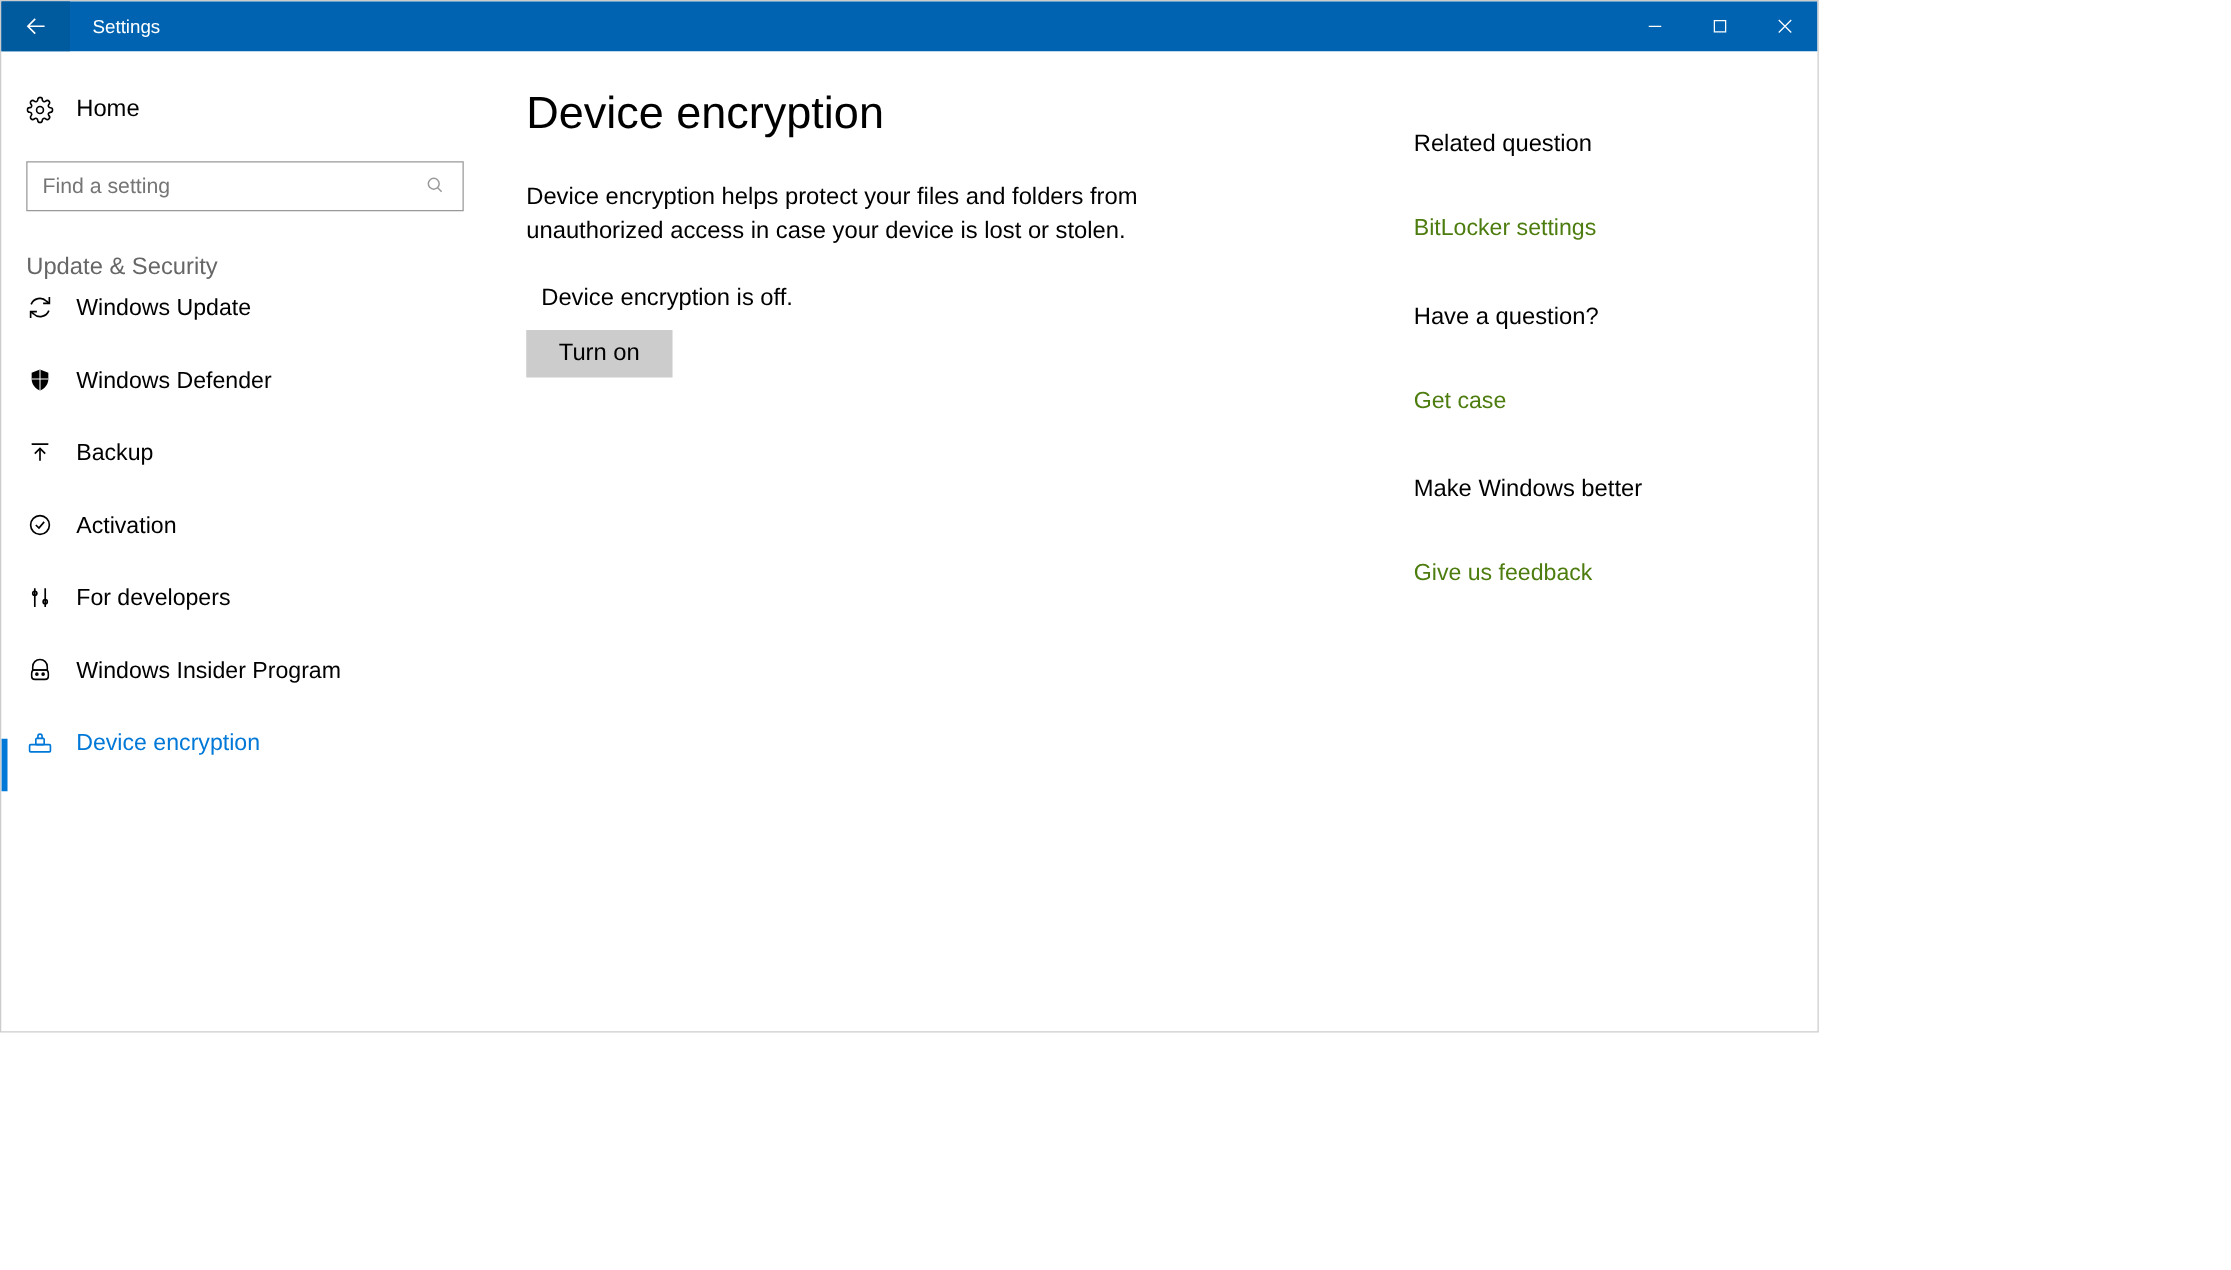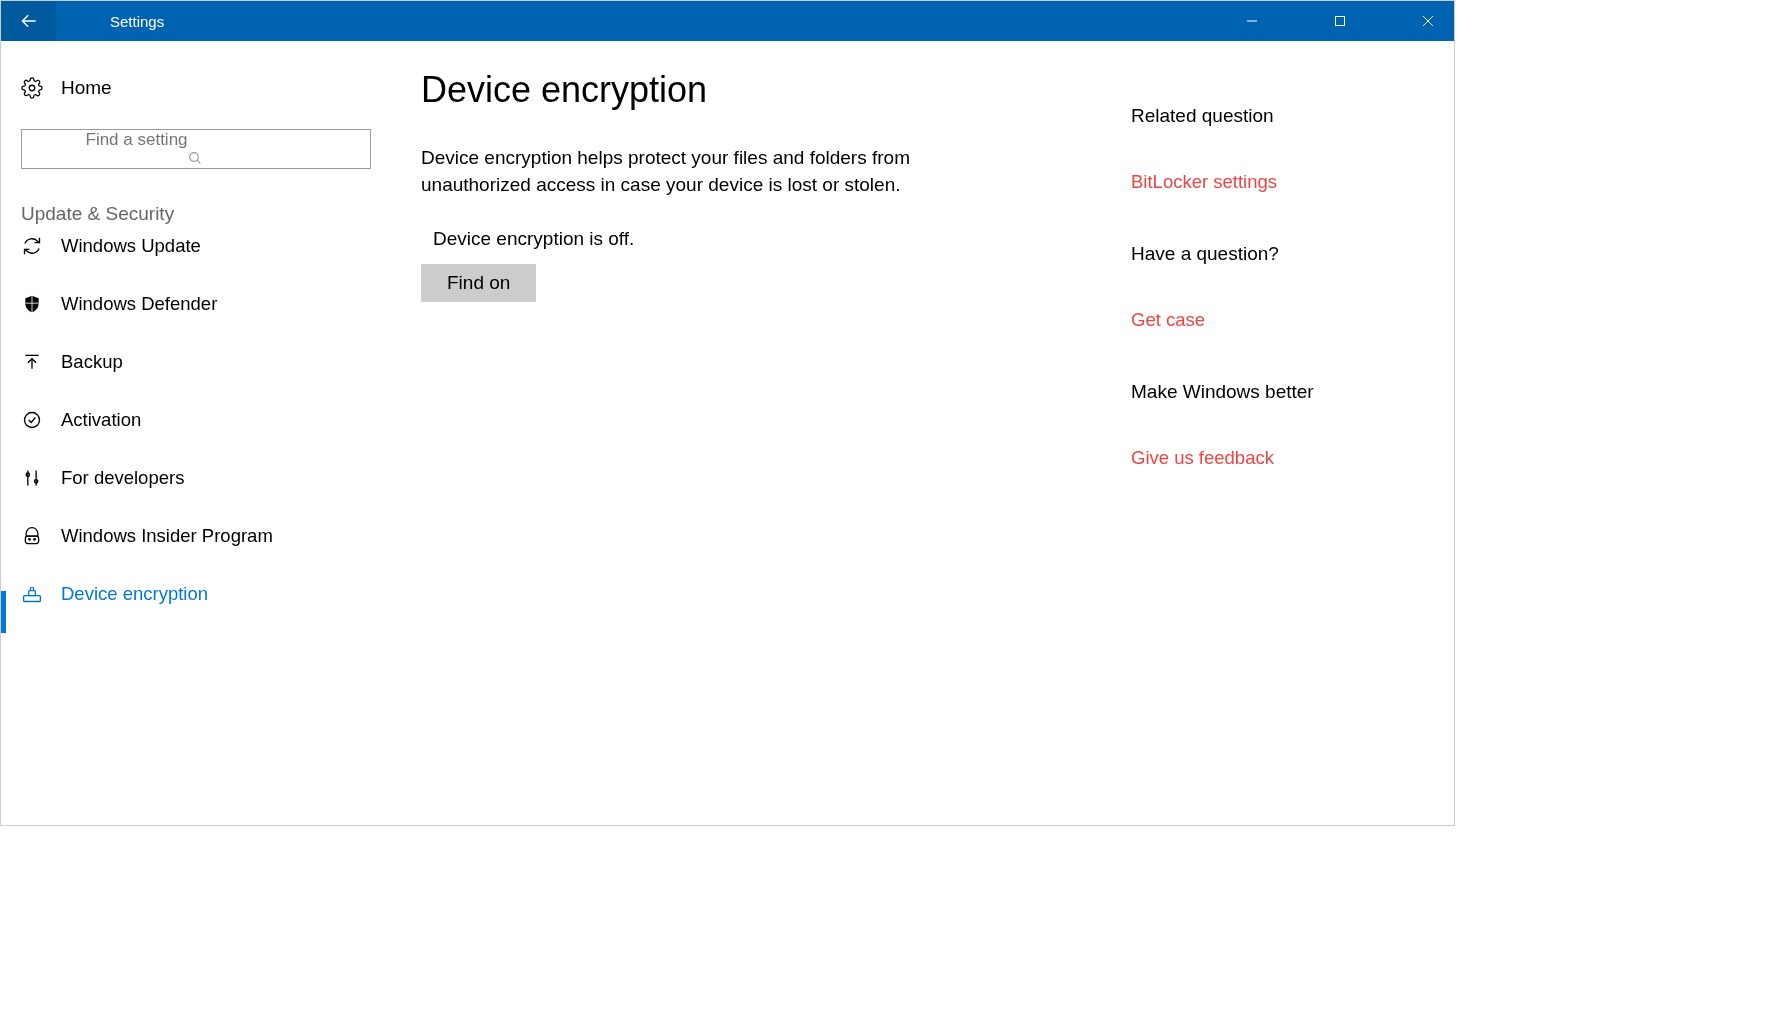--- a/index.html
+++ b/index.html
@@ -1,56 +1,56 @@
 <!DOCTYPE html>
 <html><head>
 <meta charset="utf-8">
 <style>
   * { box-sizing: border-box; margin: 0; padding: 0; }
   html, body { height: 100%; font-family: "Segoe UI", Tahoma, sans-serif; font-weight: 400; background: #fff; color: #000; }
   .window { width: 1455px; height: 826px; display: flex; flex-direction: column; border: 1px solid #ccc; overflow:hidden; position: relative; }
 
   
-  .titlebar { height: 40px; background: #0063b1; display:flex; align-items:stretch; color:#fff;gap:36px; }
+  .titlebar { height: 40px; background: #0063b1; display:flex; align-items:stretch; color:#fff; }
   .titlebar-back { width: 55px; display:flex; align-items:center; justify-content:center; background:#005a9e; }
   .titlebar-title { flex:0 0 auto; padding: 0 18px; display:flex; align-items:center; font-size: 15px; }
   .titlebar-spacer { flex: 1; }
   .titlebar-btn { width: 52px; display:flex; align-items:center; justify-content:center; }
   .titlebar-btn svg { stroke:#fff; }
 
   
   .body { flex:1; display:flex; flex-direction:row; overflow:hidden; }
 
   
   .sidebar { width: 395px; padding: 20px 0 0 0; display:flex; flex-direction:column; }
   .home-row { display:flex; align-items:center; padding: 10px 20px 10px 20px; height:54px; cursor:pointer; }
   .home-row .icon { width:22px; height:22px; margin-right:18px; display:flex; align-items:center; justify-content:center; }
   .home-row .label { font-size: 19px; }
   .search-wrap { padding: 14px 20px 0 20px; }
-  .search-box { width: 350px; height: 40px; border: 1px solid #999; display:flex; align-items:center; padding: 0 12px; flex-direction: column; }
+  .search-box { width: 350px; height: 40px; border: 1px solid #999; display:flex; align-items:center; padding: 0 12px; }
   .search-box input { flex:1; border:none; outline:none; font-size: 17px; font-family:inherit; background:transparent; }
   .search-box .sicon { width:18px; height:18px; opacity:.6; }
   .section-title { padding: 34px 20px 10px 20px; font-size: 19px; color:#666; }
   .nav-item { display:flex; align-items:flex-start; height:58px; padding: 0 20px 0 20px; cursor:pointer; position:relative; }
   .nav-item .icon { width:22px; height:22px; margin-right:18px; display:flex; align-items:center; justify-content:center; }
   .nav-item .label { font-size: 18.5px; }
   .nav-item.active { color:#0078d7; }
   .nav-item.active::before { content:""; position:absolute; left:0; top:8px; bottom:8px; width:5px; background:#0078d7; }
 
   
   .content { flex:1; display:flex; flex-direction:row; padding: 28px 30px 0 25px; }
   .main-col { flex: 1 1 auto; max-width: 690px; }
   .side-col { width: 300px; padding-left: 20px; padding-top: 36px; }
   .page-title { font-size: 36px; font-weight:400; margin-bottom: 34px; }
   .desc { font-size: 19px; line-height: 1.4; margin-bottom: 30px; max-width: 500px; }
   .status { font-size: 19px; margin-bottom: 14px; margin-left: 12px; }
   .toggle-btn { display:inline-block; background:#ccc; border:none; font-family:inherit; font-size:19px; padding: 8px 26px; cursor:pointer; }
 
   .side-heading { font-size: 19px; margin-bottom: 10px; }
-  .side-link { display:block; color:#ef4444; font-size:18.5px; cursor:pointer; margin-bottom: 50px; margin-top: 44px; }
+  .side-link { display:block; color:#4d7c0f; font-size:18.5px; cursor:pointer; margin-bottom: 50px; margin-top: 44px; }
   .side-group { margin-bottom: 30px; }
 
   svg { display:block; }
 </style>
 </head>
 <body>
 
 <div class="window">
 
   <div class="titlebar">
@@ -196,21 +196,21 @@
         <span class="label">Device encryption</span>
       </div>
 
     </div>
 
     <div class="content">
       <div class="main-col">
         <h1 class="page-title">Device encryption</h1>
         <p class="desc">Device encryption helps protect your files and folders from unauthorized access in case your device is lost or stolen.</p>
         <p class="status">Device encryption is off.</p>
-        <button class="toggle-btn">Find on</button>
+        <button class="toggle-btn">Turn on</button>
       </div>
 
       <div class="side-col">
         <div class="side-group">
           <div class="side-heading">Related question</div>
           <a class="side-link">BitLocker settings</a>
         </div>
         <div class="side-group">
           <div class="side-heading">Have a question?</div>
           <a class="side-link">Get case</a>

